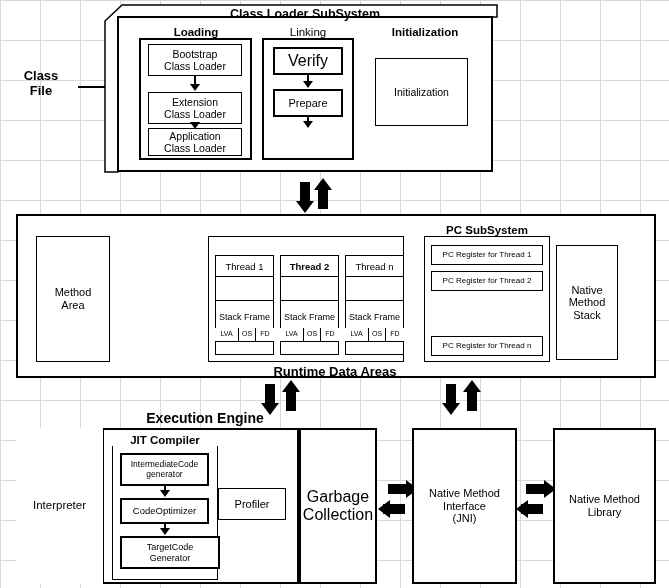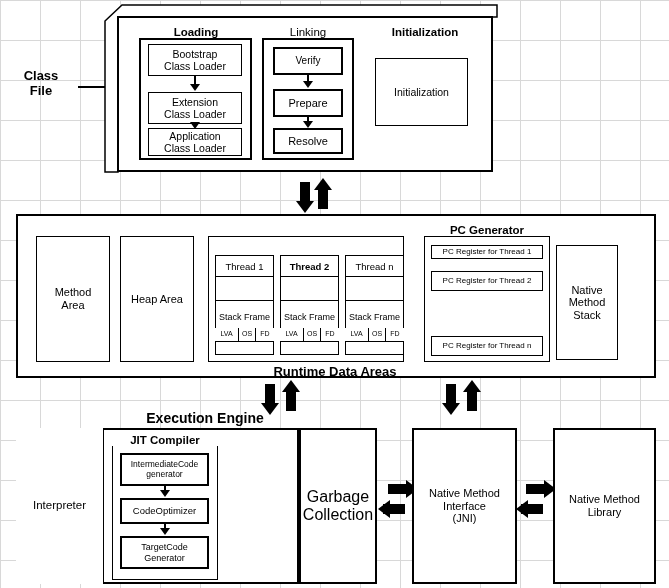--- a/index.html
+++ b/index.html
@@ -63,60 +63,59 @@
 
   <div class="arrow-line" style="left:78px; top:86px; width:32px; height:2px;"></div>
   <div class="tri tri-right" style="left:108px; top:82px;"></div>
 
   <svg style="position:absolute; left:104px; top:4px; width:400px; height:175px;">
     <polygon points="1,17 18,1 393,1 393,13 14,13 14,168 1,168" fill="#ffffff" stroke="#000000" stroke-width="1.5"></polygon>
     <line x1="14" y1="13" x2="14" y2="168" stroke="#000000" stroke-width="1.5"></line>
   </svg>
 
   <div class="box thick" style="left:117px; top:16px; width:376px; height:156px;"></div>
+  <div class="lbl" style="left:117px; top:7px; width:376px; font-size:12.5px; font-weight:bold;">Class Loader SubSystem</div>
 
   <div class="lbl" style="left:137px; top:26px; width:118px; font-size:11.5px; font-weight:bold;">Loading</div>
   <div class="lbl" style="left:258px; top:26px; width:100px; font-size:11.5px; font-weight:normal;">Linking</div>
   <div class="lbl" style="left:367px; top:26px; width:116px; font-size:11.5px; font-weight:bold;">Initialization</div>
 
   <div class="box thick" style="left:139px; top:38px; width:113px; height:122px;"></div>
   <div class="box" style="left:148px; top:44px; width:94px; height:32px; font-size:10.5px; white-space:pre-line;">Bootstrap
 Class Loader</div>
   <div class="box" style="left:148px; top:92px; width:94px; height:32px; font-size:10.5px; white-space:pre-line;">Extension
 Class Loader</div>
   <div class="box" style="left:148px; top:128px; width:94px; height:28px; font-size:10.5px; white-space:pre-line;">Application
 Class Loader</div>
 
   <div class="arrow-line" style="left:194px; top:76px; width:1.5px; height:10px;"></div>
   <div class="tri tri-down" style="left:190px; top:84px;"></div>
   <div class="arrow-line" style="left:194px; top:124px; width:1.5px; height:0px;"></div>
   <div class="tri tri-down" style="left:190px; top:122px;"></div>
 
   <div class="box thick" style="left:262px; top:38px; width:92px; height:122px;"></div>
-  <div class="box thick" style="left:273px; top:47px; width:70px; height:28px; font-size:10px;">Verify</div>
+  <div class="box thick" style="left:273px; top:47px; width:70px; height:28px; font-size:16px;">Verify</div>
   <div class="box thick" style="left:273px; top:89px; width:70px; height:28px; font-size:11px;">Prepare</div>
-  <div class="box thick" style="left:273px; top:128px; width:70px; height:26px; font-size:11px;">Resolve</div>
   <div class="arrow-line" style="left:307px; top:75px; width:1.5px; height:7px;"></div>
   <div class="tri tri-down" style="left:303px; top:81px;"></div>
   <div class="arrow-line" style="left:307px; top:117px; width:1.5px; height:4px;"></div>
   <div class="tri tri-down" style="left:303px; top:121px;"></div>
 
   <div class="box" style="left:375px; top:58px; width:93px; height:68px; font-size:10.5px;">Initialization</div>
 
   <div class="arrow-line" style="left:300px; top:182px; width:10px; height:22px;"></div>
   <div class="tri tri-down-lg" style="left:296px; top:201px;"></div>
   <div class="arrow-line" style="left:318px; top:187px; width:10px; height:22px;"></div>
   <div class="tri tri-up-lg" style="left:314px; top:178px;"></div>
 
   <div class="box thick" style="left:16px; top:214px; width:640px; height:164px;"></div>
   <div class="lbl" style="left:180px; top:364px; width:310px; font-size:13px; font-weight:bold;">Runtime Data Areas</div>
 
   <div class="box" style="left:36px; top:236px; width:74px; height:126px; font-size:11px; white-space:pre-line;">Method
 Area</div>
-  <div class="box" style="left:120px; top:236px; width:74px; height:126px; font-size:11px; white-space:pre-line;">Heap Area</div>
 
   <div class="box" style="left:208px; top:236px; width:196px; height:126px;"></div>
 
   <div class="box" style="left:215px; top:255px; width:59px; height:100px;"></div>
   <div class="lbl" style="left:215px; top:261px; width:59px; font-size:9.5px;text-align:center;">Thread 1</div>
   <div class="arrow-line" style="left:215px; top:276px; width:59px; height:1px;"></div>
   <div class="arrow-line" style="left:215px; top:300px; width:59px; height:1px;"></div>
   <div class="lbl" style="left:215px; top:312px; width:59px; font-size:9px;">Stack Frame</div>
   <div class="arrow-line" style="left:215px; top:328px; width:59px; height:1px;"></div>
   <div class="box" style="left:215px; top:328px; width:24px; height:13px; font-size:7px; border-width:0 1px 0 0;">LVA</div>
@@ -139,23 +138,23 @@
   <div class="lbl" style="left:345px; top:261px; width:59px; font-size:9.5px;">Thread n</div>
   <div class="arrow-line" style="left:345px; top:276px; width:59px; height:1px;"></div>
   <div class="arrow-line" style="left:345px; top:300px; width:59px; height:1px;"></div>
   <div class="lbl" style="left:345px; top:312px; width:59px; font-size:9px;">Stack Frame</div>
   <div class="arrow-line" style="left:345px; top:328px; width:59px; height:1px;"></div>
   <div class="box" style="left:345px; top:328px; width:24px; height:13px; font-size:7px; border-width:0 1px 0 0;">LVA</div>
   <div class="box" style="left:369px; top:328px; width:17px; height:13px; font-size:7px; border-width:0 1px 0 0;">OS</div>
   <div class="box" style="left:386px; top:328px; width:18px; height:13px; font-size:7px; border-width:0;">FD</div>
   <div class="arrow-line" style="left:345px; top:341px; width:59px; height:1px;"></div>
 
-  <div class="lbl" style="left:424px; top:224px; width:126px; font-size:11.5px; font-weight:bold;">PC Generator</div>
+  <div class="lbl" style="left:424px; top:224px; width:126px; font-size:11.5px; font-weight:bold;">PC SubSystem</div>
   <div class="box" style="left:424px; top:236px; width:126px; height:126px;"></div>
-  <div class="box" style="left:431px; top:245px; width:112px; height:14px; font-size:8px;">PC Register for Thread 1</div>
+  <div class="box" style="left:431px; top:245px; width:112px; height:20px; font-size:8px;">PC Register for Thread 1</div>
   <div class="box" style="left:431px; top:271px; width:112px; height:20px; font-size:8px;">PC Register for Thread 2</div>
   <div class="box" style="left:431px; top:336px; width:112px; height:20px; font-size:8px;">PC Register for Thread n</div>
 
   <div class="box" style="left:556px; top:245px; width:62px; height:115px; font-size:11px; white-space:pre-line;">Native
 Method
 Stack</div>
 
   <div class="arrow-line" style="left:265px; top:384px; width:10px; height:22px;"></div>
   <div class="tri tri-down-lg" style="left:261px; top:403px;"></div>
   <div class="arrow-line" style="left:286px; top:389px; width:10px; height:22px;"></div>
@@ -170,27 +169,28 @@
 
   <div class="box thick" style="left:16px; top:428px; width:283px; height:156px;"></div>
 
   <div class="box" style="left:16px; top:428px; width:88px; height:156px; font-size:11.5px; border-width:0 1px 0 0;">Interpreter</div>
 
   <div class="box" style="left:112px; top:440px; width:106px; height:140px;"></div>
   <div class="lbl" style="left:112px; top:434px; width:106px; font-size:11.5px; font-weight:bold; background:#fff;">JIT Compiler</div>
   <div class="box thick" style="left:120px; top:498px; width:89px; height:26px; font-size:9.5px; white-space:pre-line;">CodeOptimizer</div>
   <div class="box thick" style="left:120px; top:453px; width:89px; height:33px; font-size:8.5px; white-space:pre-line;">IntermediateCode
 generator</div>
-  <div class="box thick" style="left:120px; top:536px; width:89px; height:33px; font-size:9px; white-space:pre-line;">TargetCode
+  <div class="box thick" style="left:120px; top:536px; width:100px; height:33px; font-size:9px; white-space:pre-line;">TargetCode
 Generator</div>
   <div class="arrow-line" style="left:164px; top:486px; width:1.5px; height:5px;"></div>
   <div class="tri tri-down" style="left:160px; top:490px;"></div>
   <div class="arrow-line" style="left:164px; top:524px; width:1.5px; height:5px;"></div>
   <div class="tri tri-down" style="left:160px; top:528px;"></div>
 
+  <div class="box" style="left:218px; top:488px; width:68px; height:32px; font-size:11px;">Profiler</div>
 
   <div class="box thick" style="left:299px; top:428px; width:78px; height:156px; font-size:16px; white-space:pre-line;">Garbage
 Collection</div>
 
   <div class="arrow-line" style="left:388px; top:484px; width:22px; height:10px;"></div>
   <div class="tri tri-right-lg" style="left:406px; top:480px;"></div>
   <div class="arrow-line" style="left:383px; top:504px; width:22px; height:10px;"></div>
   <div class="tri tri-left-lg" style="left:378px; top:500px;"></div>
 
   <div class="box thick" style="left:412px; top:428px; width:105px; height:156px; font-size:11px; white-space:pre-line;">Native Method

